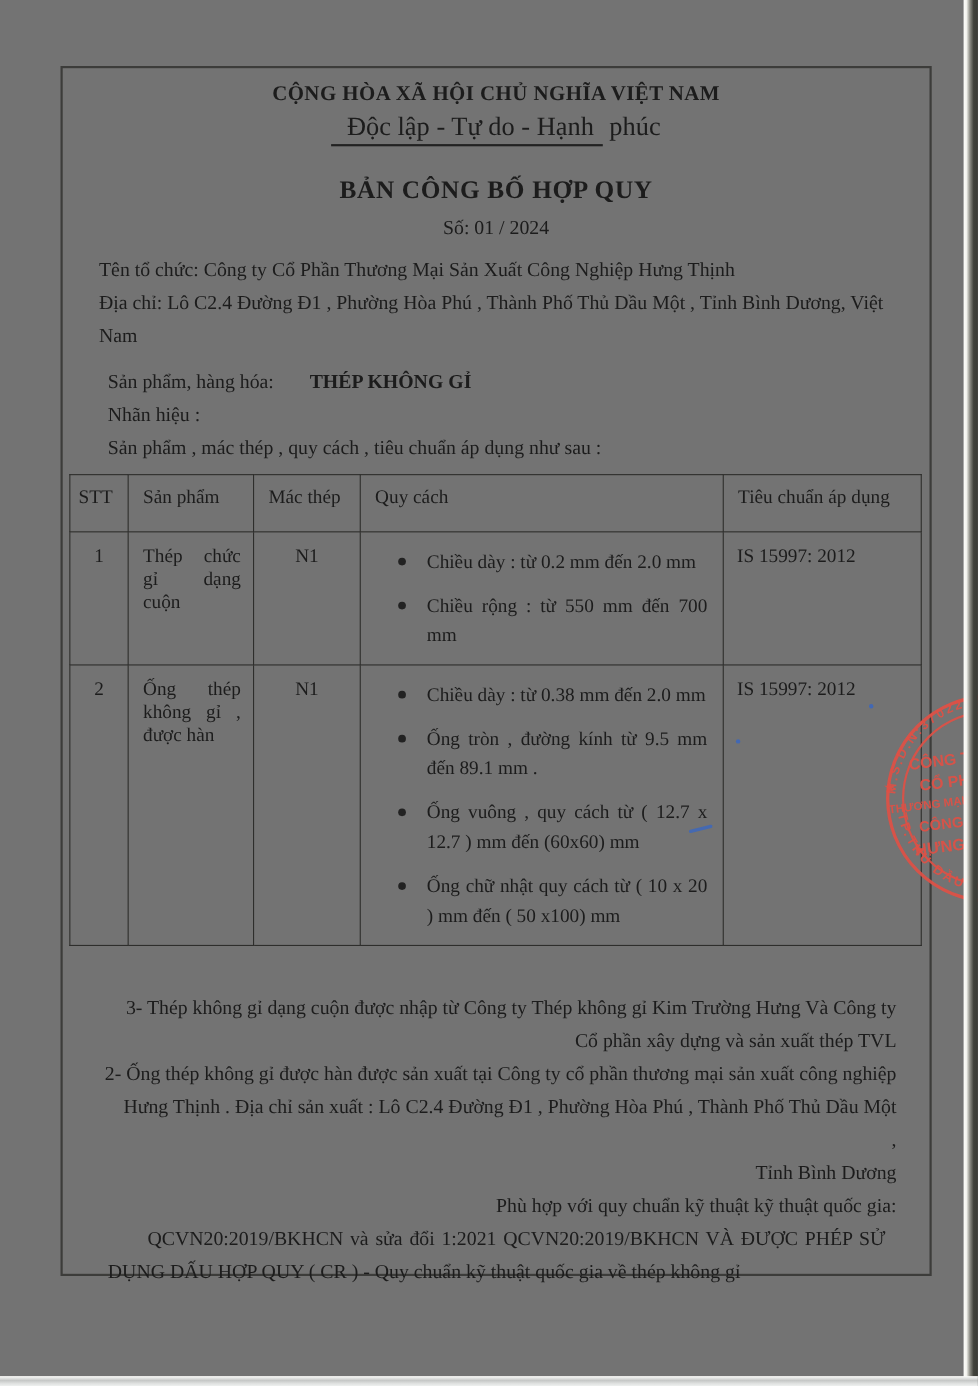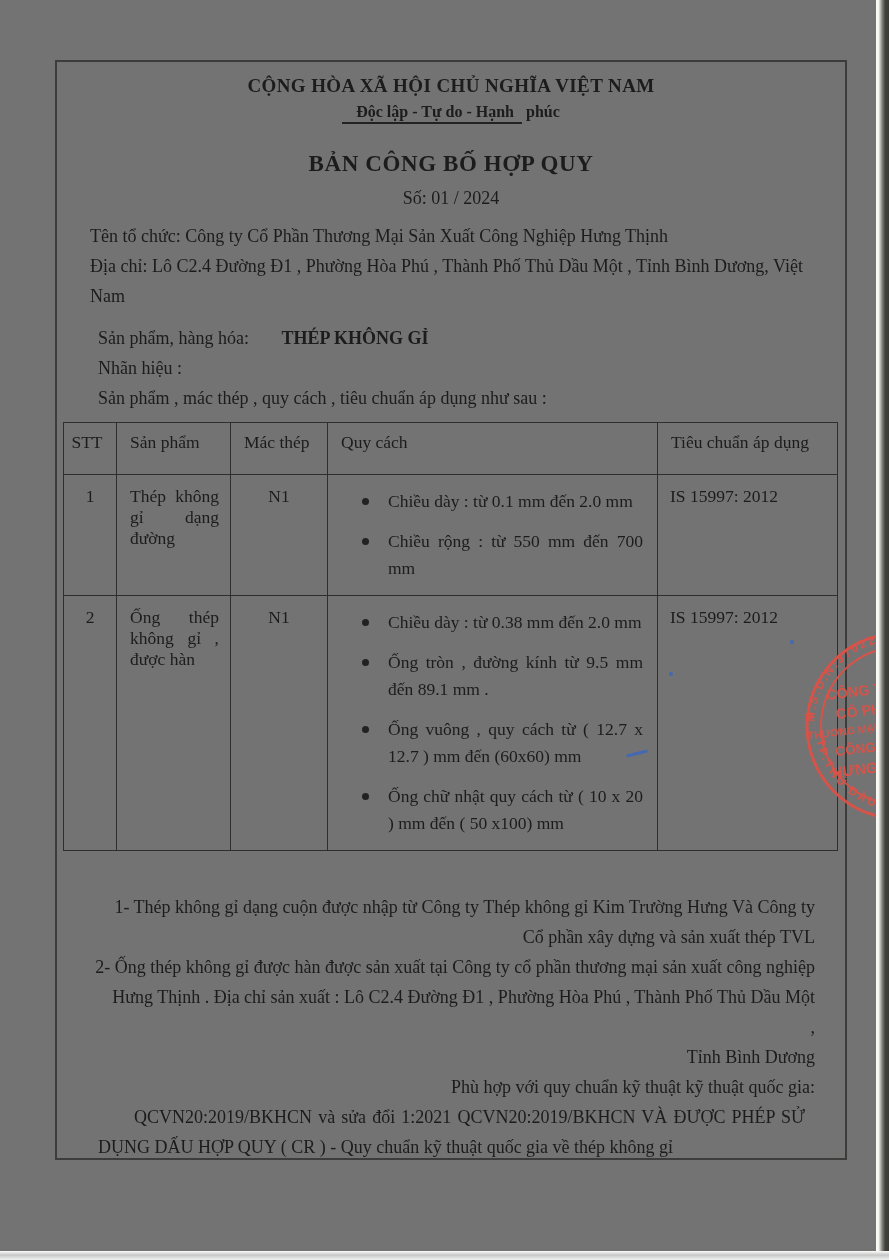--- a/index.html
+++ b/index.html
@@ -22,21 +22,21 @@
   }
   
   #frame{
     position:absolute;left:55px;top:60px;
     width:788px;height:1096px;
     border:2px solid #3c3c3a;
     background:transparent;
   }
   .center{text-align:center;}
   #nat-title{margin:13px 0 0 0;font-size:19px;font-weight:bold;letter-spacing:.4px;}
-  #motto{margin:6px 0 0 0;font-size:16px;font-weight:bold;}
+  #motto{margin:6px 0 0 0;font-size:24px;font-weight:normal;}
   #motto .underlined{border-bottom:2px solid #222;padding:0 8px 2px 14px;}
   #doc-title{margin:30px 0 0 0;font-size:23px;font-weight:bold;letter-spacing:.6px;}
   #doc-number{margin:11px 0 0 0;font-size:18px;}
   .info-block{margin:12px 30px 0 33px;font-size:18px;line-height:30px;}
   .info-line{margin:0;}
   .indent-8{margin-left:8px;}
   .bold{font-weight:bold;margin-left:28px;}
   
   table#spec-table{
     border-collapse:collapse;table-layout:fixed;
@@ -126,25 +126,25 @@
           <th class="th-stt">STT</th>
           <th>Sản phẩm</th>
           <th>Mác thép</th>
           <th>Quy cách</th>
           <th>Tiêu chuẩn áp dụng</th>
         </tr>
       </thead>
       <tbody>
         <tr class="row-1">
           <td class="cell-stt">1</td>
-          <td class="cell-product">Thép không gỉ dạng đường</td>
+          <td class="cell-product">Thép chức gỉ dạng cuộn</td>
           <td class="cell-grade">N1</td>
           <td class="cell-spec">
             <ul class="spec-list">
-              <li><span class="bullet"></span><span>Chiều dày : từ 0.1 mm đến 2.0 mm</span></li>
+              <li><span class="bullet"></span><span>Chiều dày : từ 0.2 mm đến 2.0 mm</span></li>
               <li><span class="bullet"></span><span>Chiều rộng : từ 550 mm đến 700 mm</span></li>
             </ul>
           </td>
           <td class="cell-standard">IS 15997: 2012</td>
         </tr>
         <tr class="row-2">
           <td class="cell-stt">2</td>
           <td class="cell-product">Ống thép không gỉ , được hàn</td>
           <td class="cell-grade">N1</td>
           <td class="cell-spec">
@@ -154,21 +154,21 @@
               <li><span class="bullet"></span><span>Ống vuông , quy cách từ ( 12.7 x 12.7 ) mm đến (60x60) mm</span></li>
               <li><span class="bullet"></span><span>Ống chữ nhật quy cách từ ( 10 x 20 ) mm đến ( 50 x100) mm</span></li>
             </ul>
           </td>
           <td class="cell-standard">IS 15997: 2012</td>
         </tr>
       </tbody>
     </table>
 
     <div class="notes">
-      <p class="note-just">1-  Thép không gỉ dạng cuộn được nhập từ Công ty Thép không gỉ Kim Trường Hưng Và Công ty Cổ phần xây dựng và sản xuất thép TVL</p>
+      <p class="note-just">3-  Thép không gỉ dạng cuộn được nhập từ Công ty Thép không gỉ Kim Trường Hưng Và Công ty Cổ phần xây dựng và sản xuất thép TVL</p>
       <p class="note-hang">2-  Ống thép không gỉ được hàn được sản xuất tại Công ty cổ phần thương mại sản xuất công nghiệp Hưng Thịnh . Địa chỉ sản xuất : Lô C2.4 Đường Đ1 , Phường Hòa Phú , Thành Phố Thủ Dầu Một ,</p>
       <p>Tỉnh Bình Dương</p>
       <p>Phù hợp với quy chuẩn kỹ thuật kỹ thuật quốc gia:</p>
     </div>
     <div class="notes" style="margin-top:0;">
       <p id="note-qcvn">QCVN20:2019/BKHCN và sửa đổi 1:2021 QCVN20:2019/BKHCN VÀ ĐƯỢC PHÉP SỬ DỤNG DẤU HỢP QUY ( CR ) -  Quy chuẩn kỹ thuật quốc gia về thép không gỉ</p>
     </div>
 
   </div>
 

